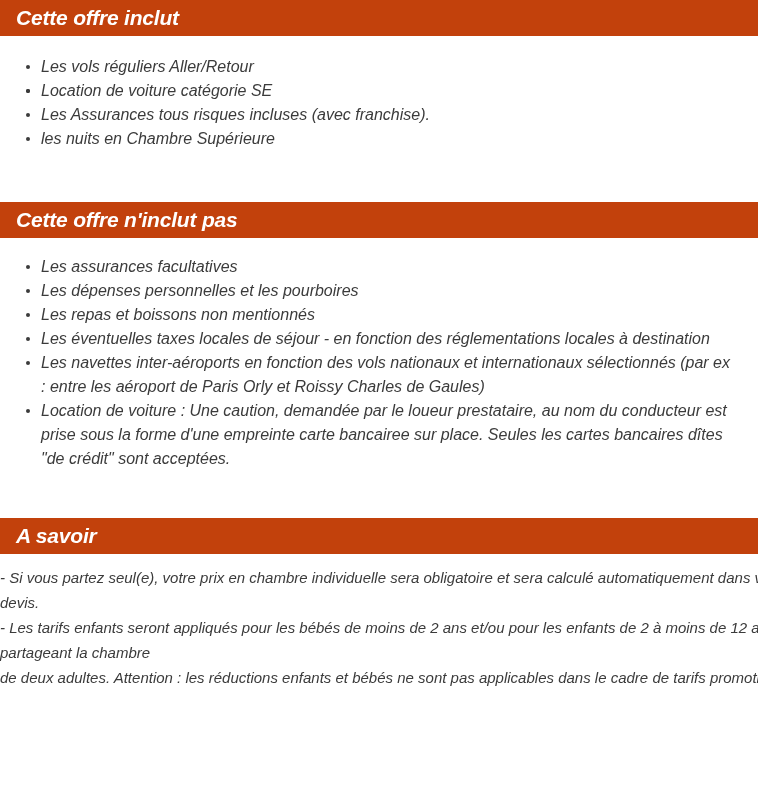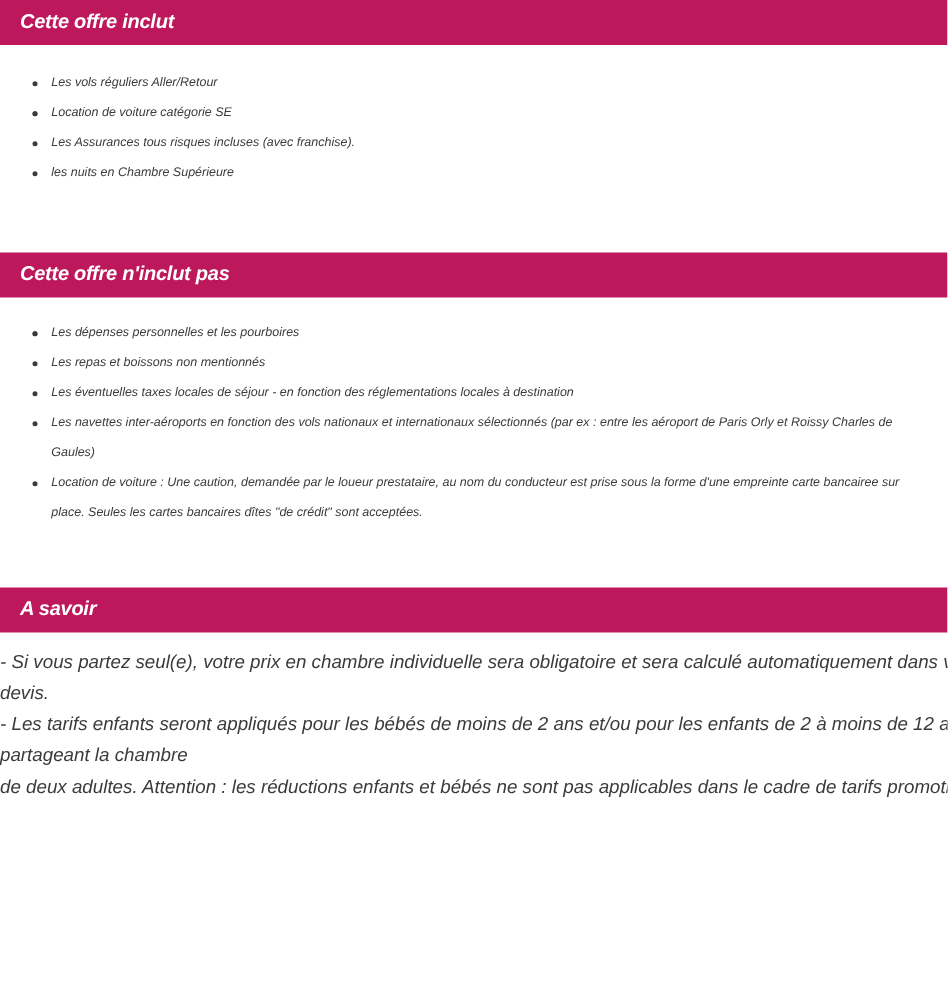--- a/index.html
+++ b/index.html
@@ -13,25 +13,25 @@
     font-family: "Liberation Sans", sans-serif;
     overflow: hidden;
   }
   .page {
     position: relative;
     width: 758px;
     height: 795px;
     background: #ffffff;
   }
   .section-header {
-    background: #be185d;
+    background: #c2410c;
     color: #ffffff;
     font-style: italic;
     font-weight: bold;
-    font-size: 16px;
+    font-size: 21px;
     line-height: 36px;
     height: 36px;
     padding: 0 0 0 16px;
     box-sizing: border-box;
     letter-spacing: -0.2px;
     white-space: nowrap;
     overflow: hidden;
   }
   .section-body {
     color: #3a3a3a;
@@ -44,21 +44,21 @@
     list-style: none;
   }
   ul.bullets li {
     position: relative;
     padding-left: 41px;
     padding-right: 24px;
     margin: 0;
     line-height: 24px;
     color: #3b3b3b;
     font-style: italic;
-    font-size: 10px;
+    font-size: 16px;
   }
   ul.bullets li .dot {
     position: absolute;
     left: 26px;
     top: 10px;
     width: 4px;
     height: 4px;
     background: #3b3b3b;
     border-radius: 50%;
   }
@@ -110,20 +110,21 @@
       </li>
     </ul>
   </div>
 
   <div class="section-header" id="sec-excludes-header">Cette offre n'inclut pas</div>
 
   <div class="section-body" id="sec-excludes-list">
     <ul class="bullets">
       <li>
         <span class="dot"></span>
+        <span>Les assurances facultatives</span>
       </li>
       <li>
         <span class="dot"></span>
         <span>Les dépenses personnelles et les pourboires</span>
       </li>
       <li>
         <span class="dot"></span>
         <span>Les repas et boissons non mentionnés</span>
       </li>
       <li>

